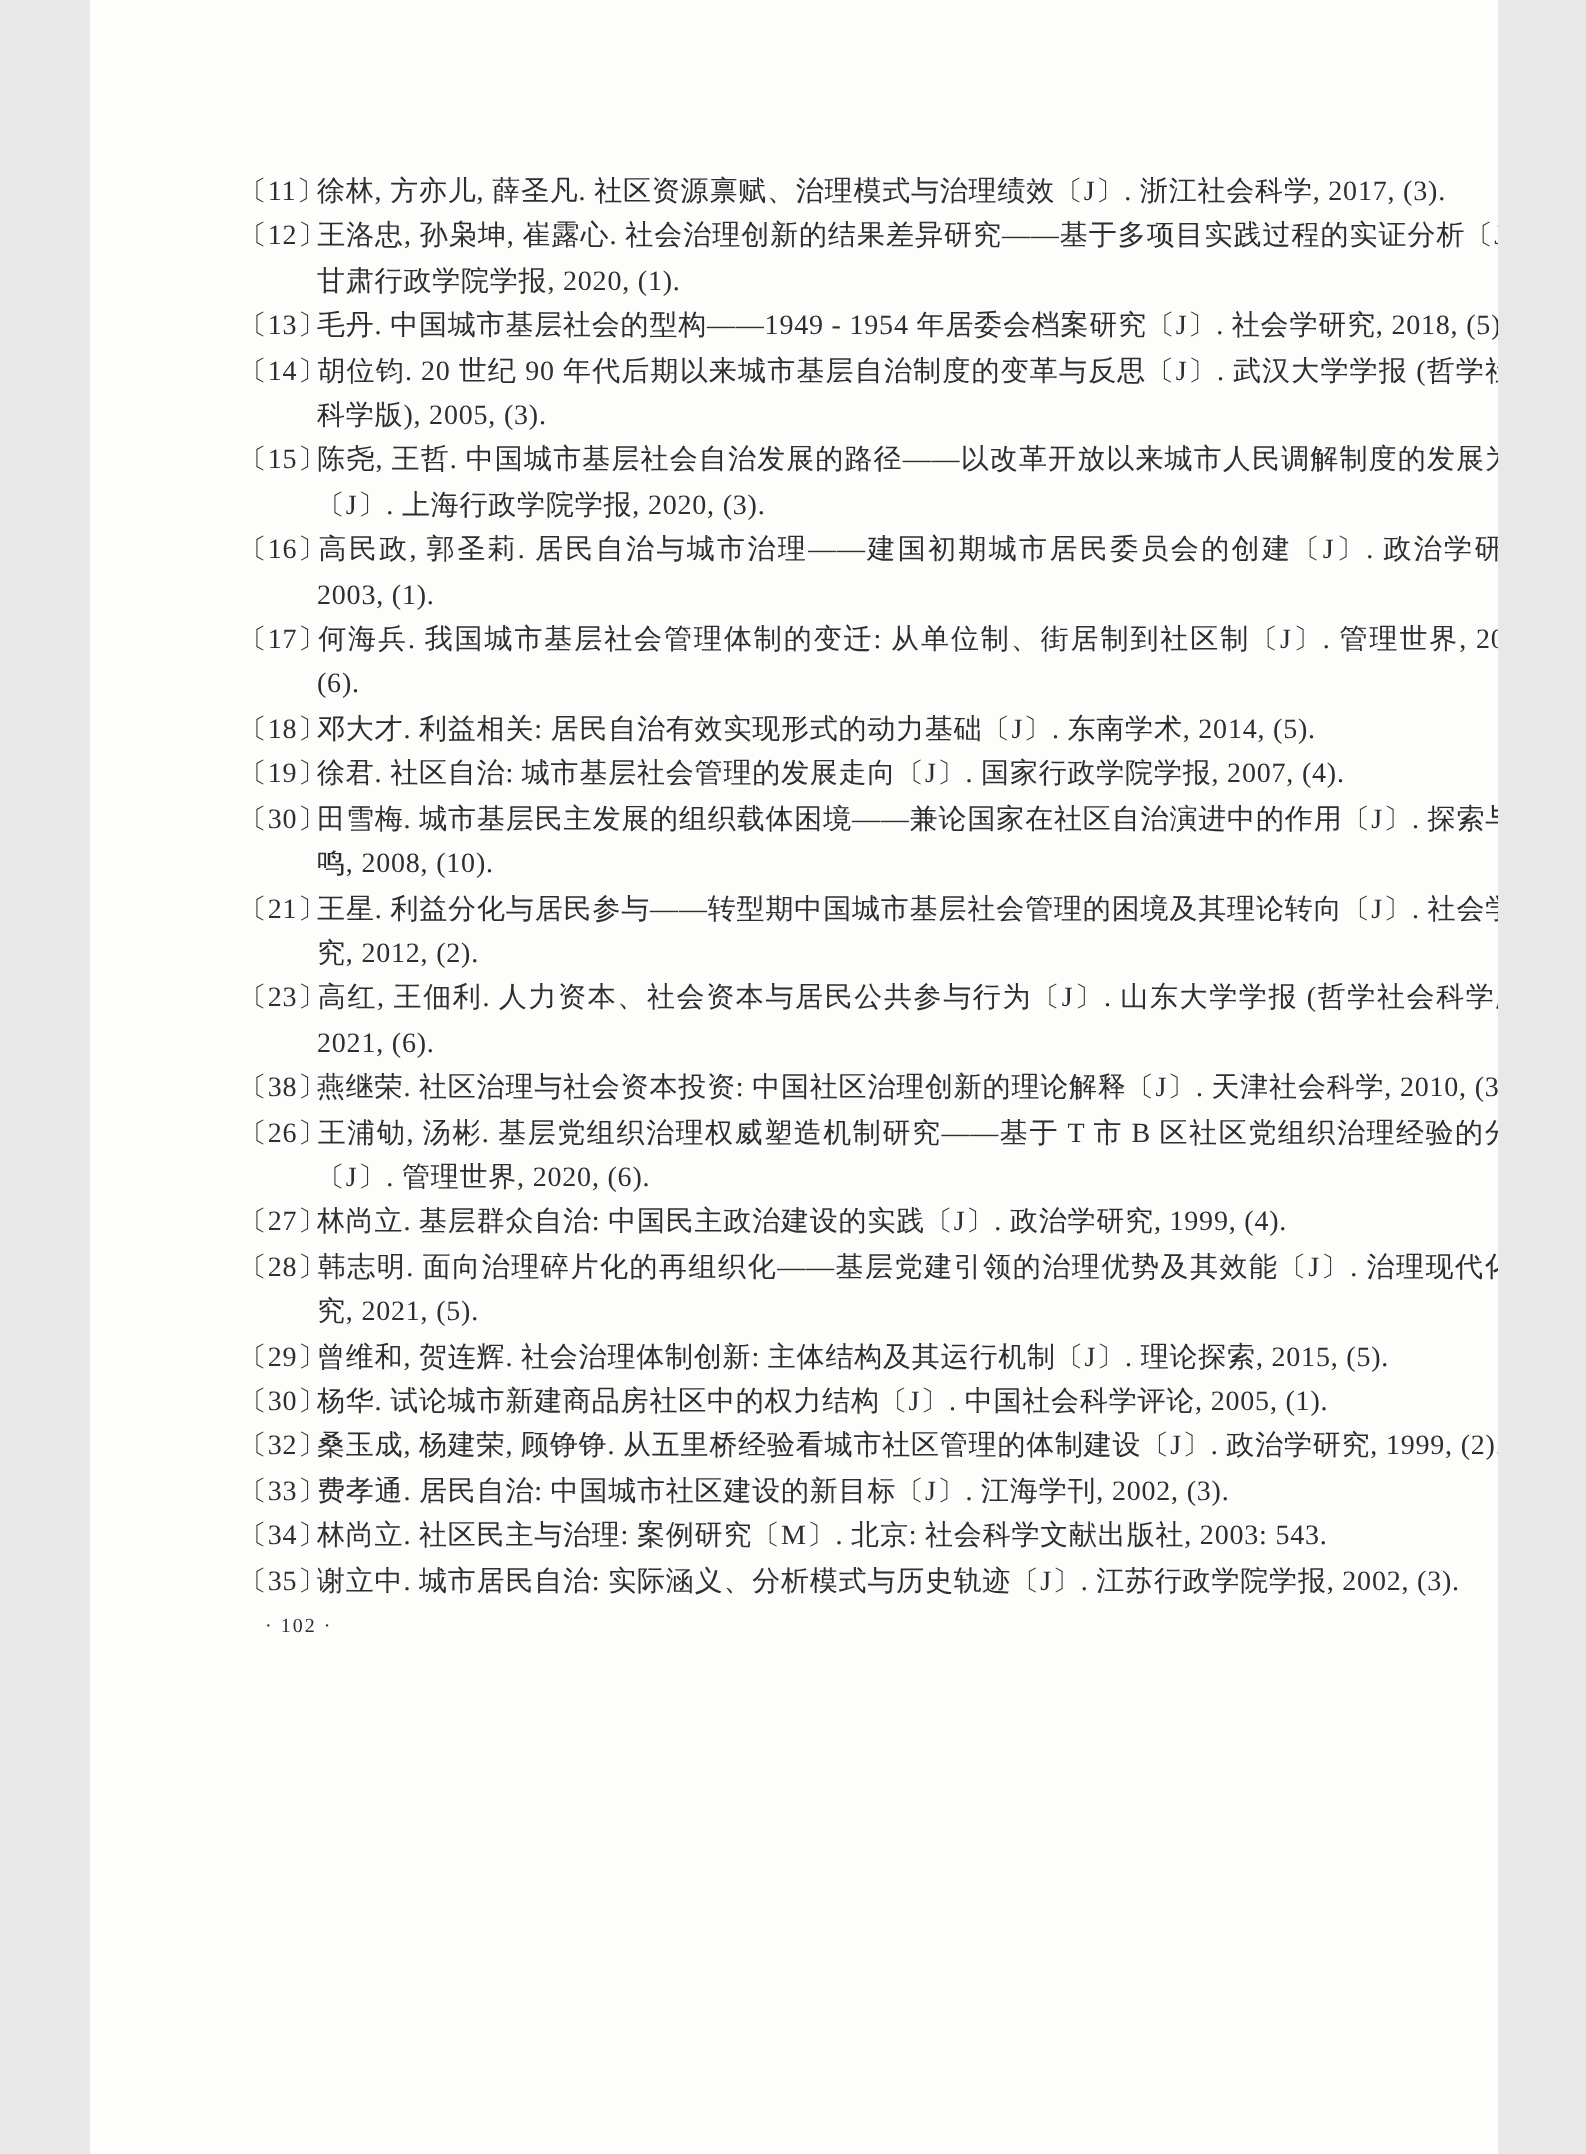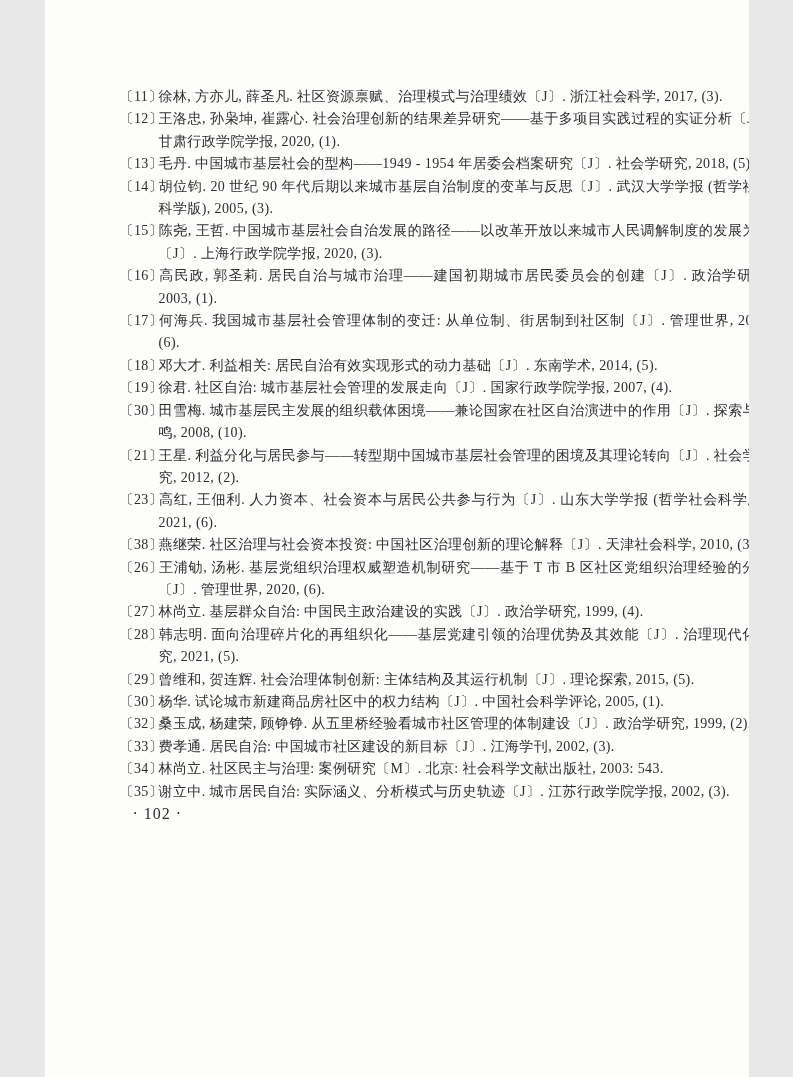--- a/index.html
+++ b/index.html
@@ -29,21 +29,21 @@
     text-indent: -39px;
   }
   .ref-num {
     display: inline-block;
     width: 34px;
     margin-right: 5px;
     text-indent: 0;
     white-space: nowrap;
   }
   .footer-page-num {
-    font-size: 16px;
+    font-size: 10px;
     line-height: 22.4px;
     letter-spacing: 1px;
     margin-left: 13px;
     color: #2e2e2e;
   }
 </style>
 </head>
 <body>
 
 <div class="page">

